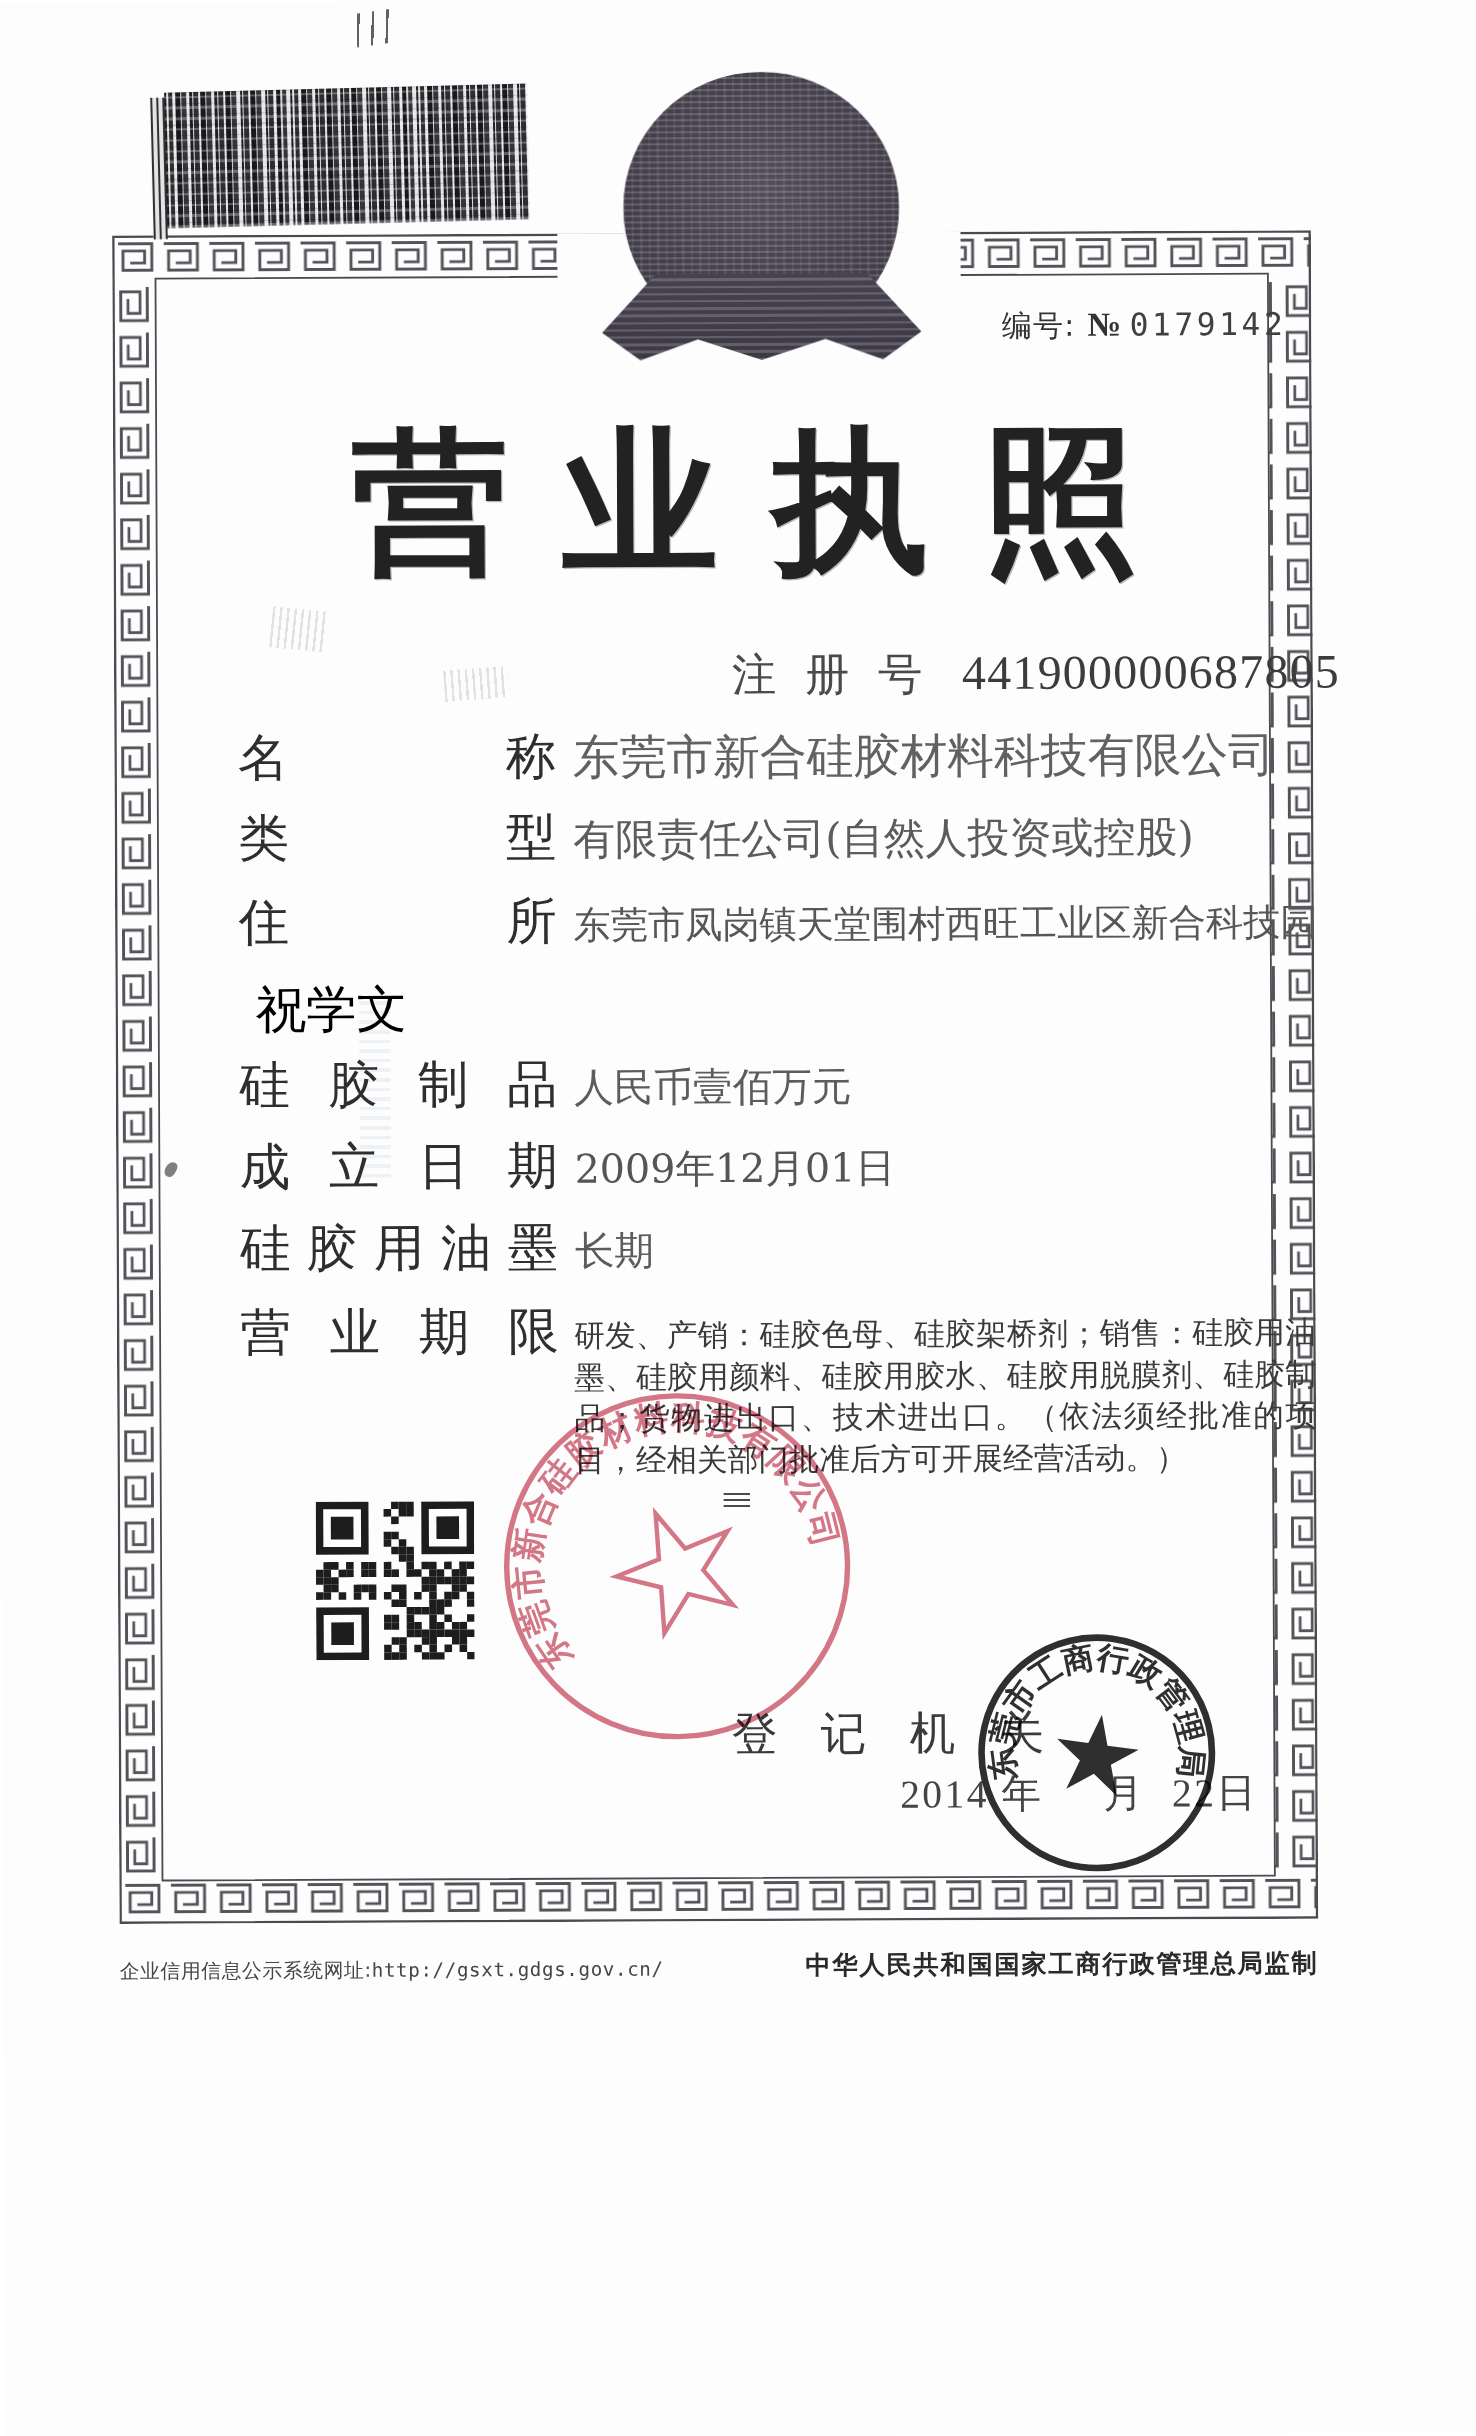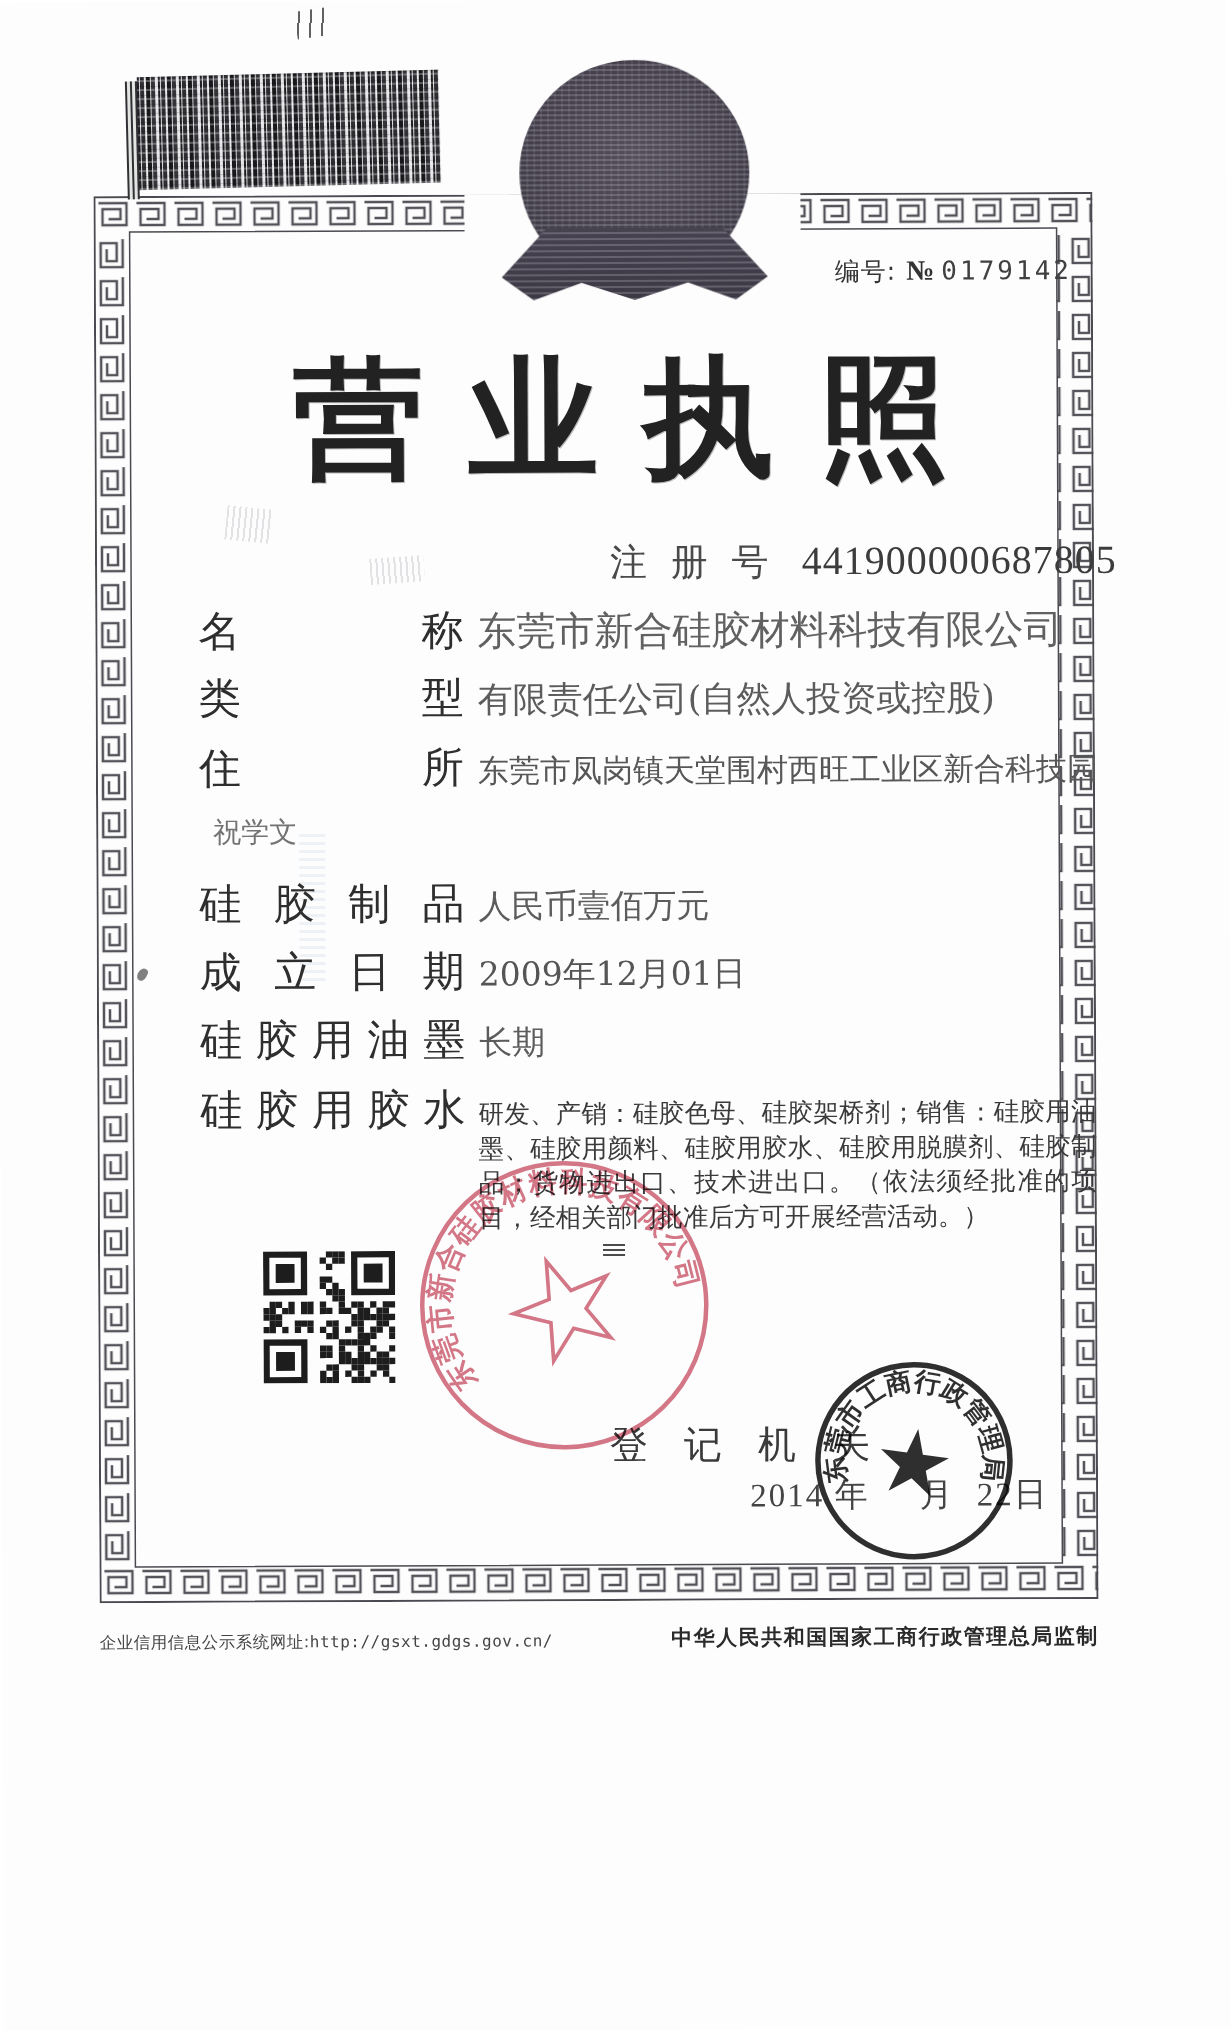--- a/index.html
+++ b/index.html
@@ -60,21 +60,21 @@
   .regline .rnum{font-family:"Liberation Serif",serif;font-size:40px;color:#3c3c3c;letter-spacing:1px;padding-left:22px;}
 
   .row{position:absolute;left:200px;width:900px;display:flex;align-items:baseline;z-index:5;}
   .flabel{display:inline-block;width:265px;font-size:42px;color:#2e2e2e;
     text-align:justify;text-align-last:justify;flex:none;line-height:1.1;}
   .fvalue{font-family:"DejaVu Serif","Liberation Serif",serif;color:#5f5f5f;margin-left:14px;white-space:nowrap;}
   .r0{top:604px}.r1{top:674px}.r2{top:744px}.r3{top:812px}.r4{top:880px}.r5{top:948px}.r6{top:1016px}.r7{top:1086px}
   .v0{font-size:39px;color:#616161}
   .v1{font-size:35px;color:#5c5c5c}
   .v2{font-size:31px;color:#575757}
-  .v3{font-size:28px;color:#737373}
+  .v3{font-size:42px;color:#000000}
   .v4{font-size:33px;color:#5c5c5c}
   .v5{font-size:33px;color:#555}
   .v6{font-size:33px;color:#5c5c5c}
   .scope-text{position:absolute;left:478px;top:1096px;width:618px;z-index:5;
     font-family:"DejaVu Serif","Liberation Serif",serif;font-size:25.5px;line-height:1.36;
     color:#3a3a3a;text-align:justify;}
 
   .registrar{position:absolute;left:608px;top:1420px;z-index:5;font-size:38px;letter-spacing:12px;color:#3a3a3a;white-space:nowrap;}
   .dateline{position:absolute;left:748px;top:1474px;z-index:5;font-size:33px;color:#444;white-space:nowrap;}
   .dateline .dy{font-family:Liberation Serif, serif;letter-spacing:2px;margin-top:44px;}
@@ -163,21 +163,21 @@
   </div>
   <div class="row r5">
     <span class="flabel">成立日期</span>
     <span class="fvalue v5">2009年12月01日</span>
   </div>
   <div class="row r6">
     <span class="flabel">硅胶用油墨</span>
     <span class="fvalue v6">长期</span>
   </div>
   <div class="row r7">
-    <span class="flabel">硅胶用胶水</span>
+    <span class="flabel">营业期限</span>
   </div>
   <div class="scope-text">研发、产销：硅胶色母、硅胶架桥剂；销售：硅胶用油墨、硅胶用颜料、硅胶用胶水、硅胶用脱膜剂、硅胶制品；货物进出口、技术进出口。（依法须经批准的项目，经相关部门批准后方可开展经营活动。）</div>
 
   <svg class="qr" id="qr-svg" width="132" height="132" viewBox="0 0 21 21">
     <rect x="0" y="0" width="21" height="21" fill="#fdfdfd"></rect>
     <g fill="#1d1d1d" id="qr-modules">
         <rect x="10" y="0" width="1" height="1"></rect>
         <rect x="11" y="0" width="1" height="1"></rect>
         <rect x="12" y="0" width="1" height="1"></rect>
         <rect x="9" y="1" width="1" height="1"></rect>

